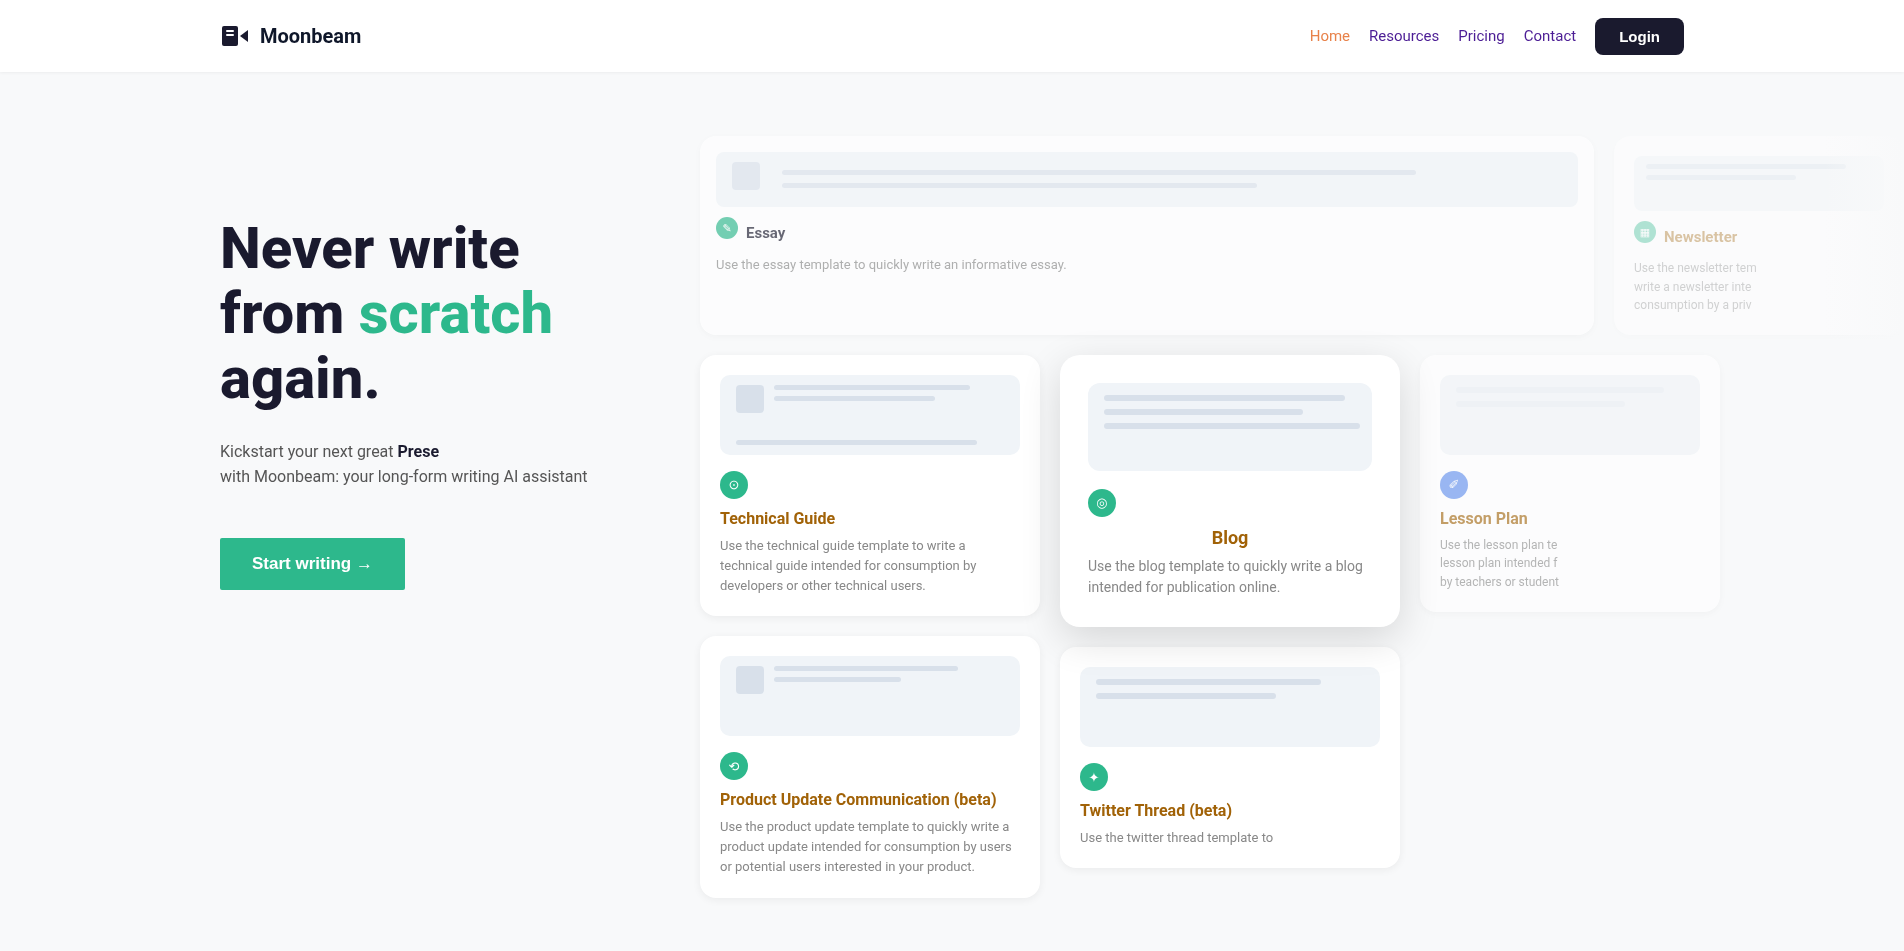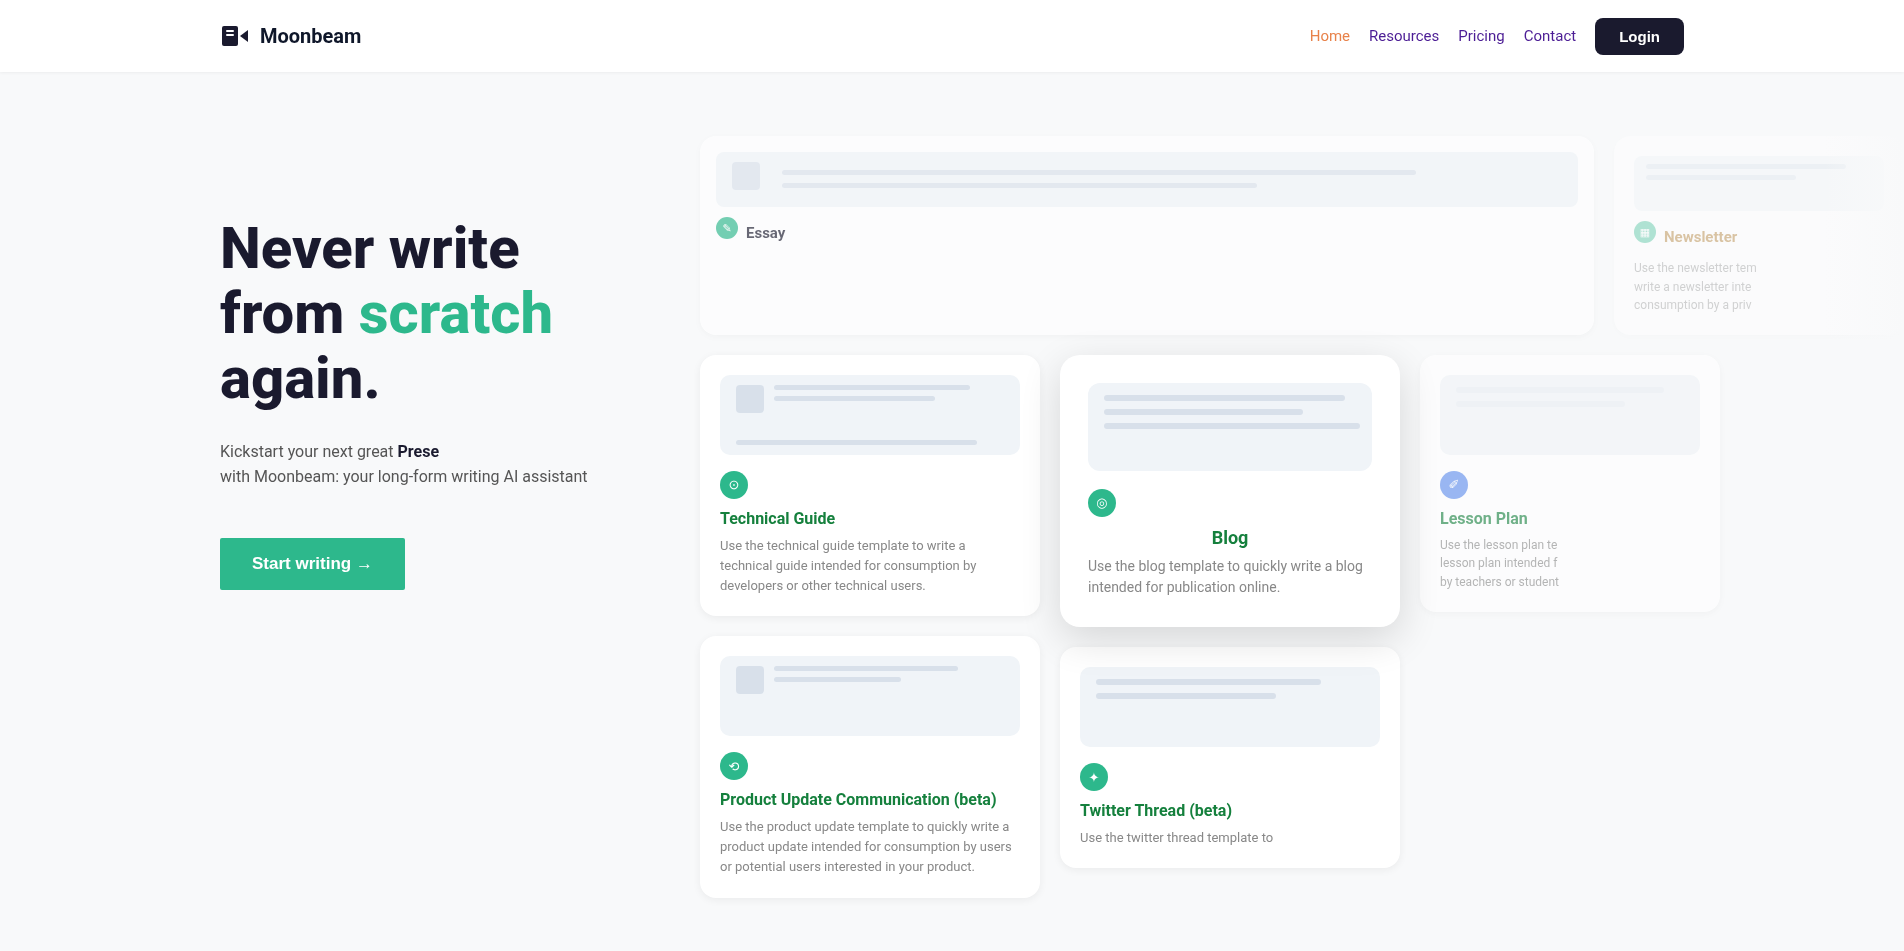--- a/index.html
+++ b/index.html
@@ -159,21 +159,21 @@
       display: flex;
       align-items: center;
       justify-content: center;
       margin-bottom: 10px;
       font-size: 13px;
       color: #fff;
     }
     .card-title {
       font-size: 16px;
       font-weight: 700;
-      color: #15803d;
+      color: #a16207;
       margin-bottom: 8px;
     }
     .card-desc {
       font-size: 13px;
       color: #888;
       line-height: 1.55;
     }
 
     
     .top-partial {
@@ -317,20 +317,21 @@
           <div class="card-preview-box"></div>
           <div class="card-preview-lines-right">
             <div class="line" style="width:80%"></div>
             <div class="line" style="width:60%"></div>
           </div>
         </div>
         <div style="display:flex; align-items:center; gap:8px; margin-bottom:6px;">
           <div class="card-icon" style="width:22px;height:22px;font-size:11px;">✎</div>
           <div style="font-size:15px;font-weight:700;color:#1a1a2e;">Essay</div>
         </div>
+        <div class="card-desc">Use the essay template to quickly write an informative essay.</div>
       </div>
 
       <div class="right-partial-top" style="flex: 0 0 290px;">
         <div style="height:55px; background:#f0f4f8; border-radius:8px; margin-bottom:10px; overflow:hidden;">
           <div style="height:5px;background:#d8e0ea;border-radius:3px;margin:8px 12px 0;width:80%;"></div>
           <div style="height:5px;background:#d8e0ea;border-radius:3px;margin:6px 12px 0;width:60%;"></div>
         </div>
         <div style="display:flex;align-items:center;gap:8px;margin-bottom:6px;">
           <div class="card-icon" style="width:22px;height:22px;font-size:11px;">▦</div>
           <div style="font-size:15px;font-weight:700;color:#a16207;">Newsletter</div>

